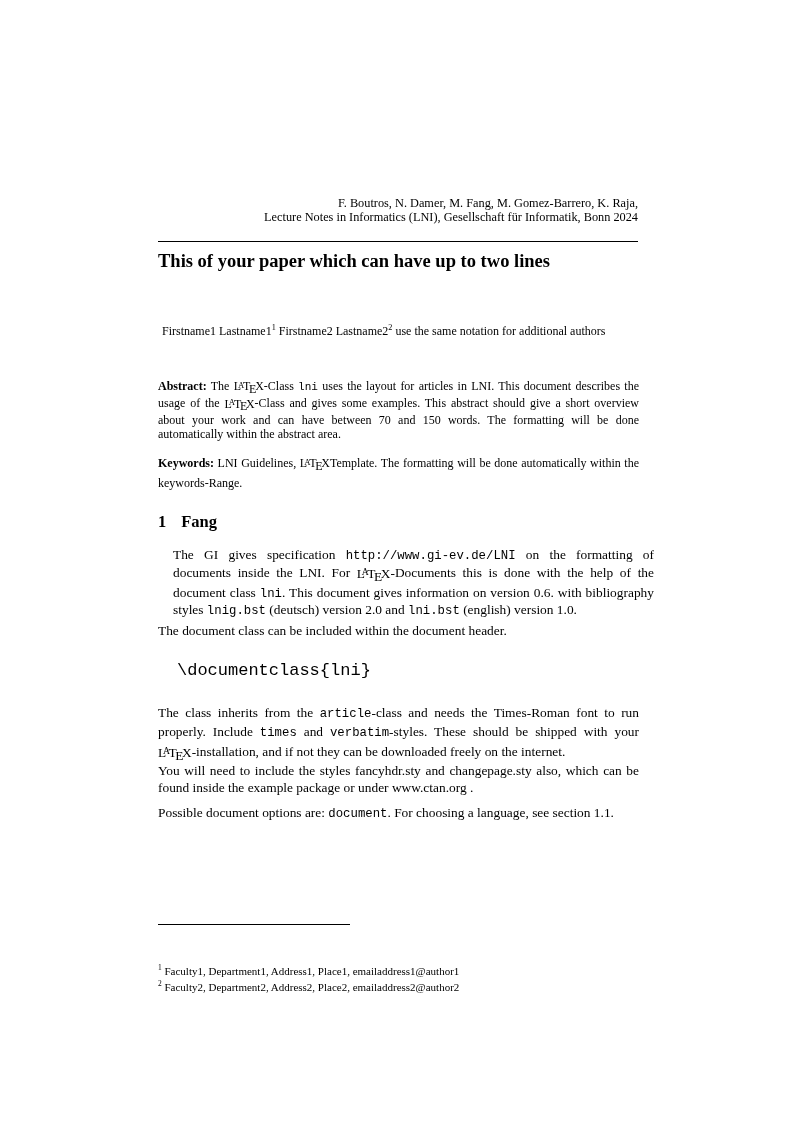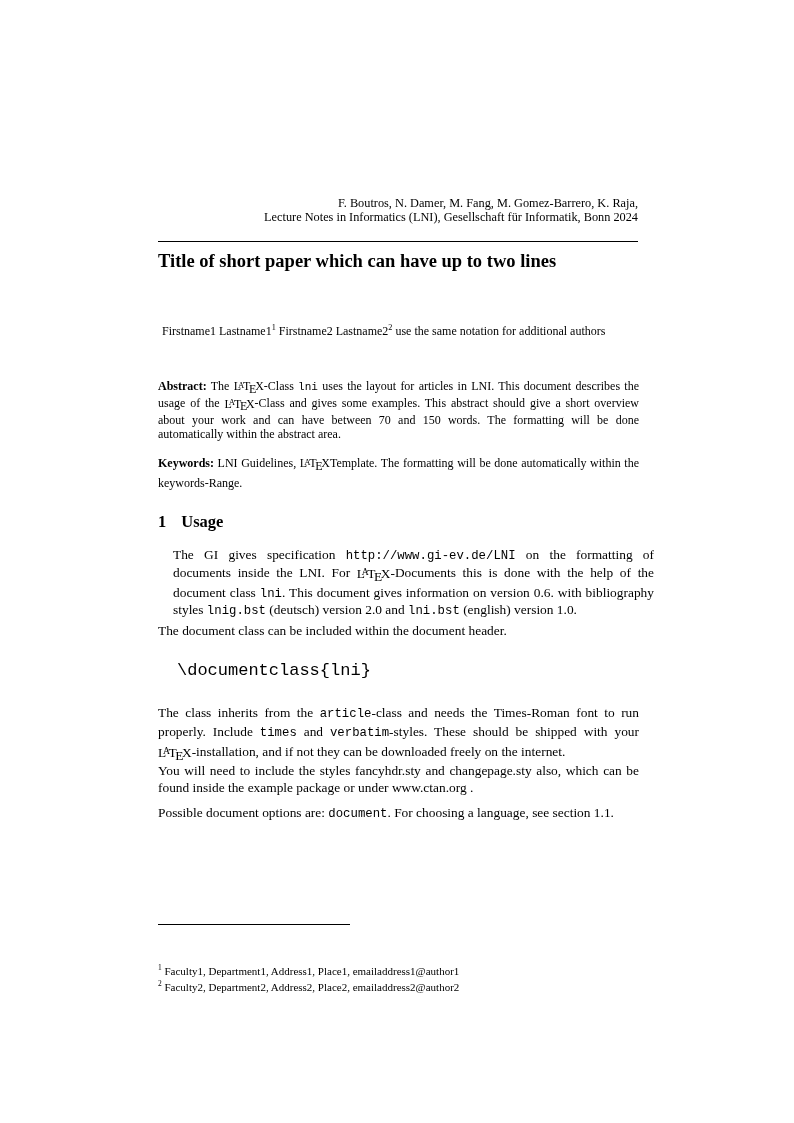--- a/index.html
+++ b/index.html
@@ -54,30 +54,30 @@
 <body>
 
 <div class="page">
 
   <div class="hdr">
     <div>F. Boutros, N. Damer, M. Fang, M. Gomez-Barrero, K. Raja,</div>
     <div>Lecture Notes in Informatics (LNI), Gesellschaft für Informatik, Bonn 2024</div>
   </div>
   <div class="hdr-rule"></div>
 
-  <h1 class="title">Title of short paper which can have up to two lines</h1>
+  <h1 class="title">This of your paper which can have up to two lines</h1>
 
   <p class="authors">Firstname1 Lastname1<sup>1</sup> Firstname2 Lastname2<sup>2</sup> use the same notation for additional authors</p>
 
   <p class="abstract"><b>Abstract:</b> The <span class="latex">L<span class="lxa">A</span>T<span class="lxe">E</span>X</span>-Class <span class="code">lni</span> uses the layout for articles in LNI. This document describes the usage of the <span class="latex">L<span class="lxa">A</span>T<span class="lxe">E</span>X</span>-Class and gives some examples. This abstract should give a short overview about your work and can have between 70 and 150 words. The formatting will be done automatically within the abstract area.</p>
 
   <p class="keywords"><b>Keywords:</b> LNI Guidelines, <span class="latex">L<span class="lxa">A</span>T<span class="lxe">E</span>X</span>Template. The formatting will be done automatically within the keywords-Range.</p>
 
   <h2 class="section-h">
-    <span class="secnum">1</span><span>Usage</span>
+    <span class="secnum">1</span><span>Fang</span>
   </h2>
 
   <p class="bodyp p1">The GI gives specification <span class="code">http://www.gi-ev.de/LNI</span> on the formatting of documents inside the LNI. For <span class="latex">L<span class="lxa">A</span>T<span class="lxe">E</span>X</span>-Documents this is done with the help of the document class <span class="code">lni</span>. This document gives information on version 0.6. with bibliography styles <span class="code">lnig.bst</span> (deutsch) version 2.0 and <span class="code">lni.bst</span> (english) version 1.0.</p>
 
   <p class="bodyp p2">The document class can be included within the document header.</p>
 
   <pre class="codeblock">\documentclass{lni}</pre>
 
   <p class="bodyp p3">The class inherits from the <span class="code">article</span>-class and needs the Times-Roman font to run properly. Include <span class="code">times</span> and <span class="code">verbatim</span>-styles. These should be shipped with your <span class="latex">L<span class="lxa">A</span>T<span class="lxe">E</span>X</span>-installation, and if not they can be downloaded freely on the internet.</p>
 

